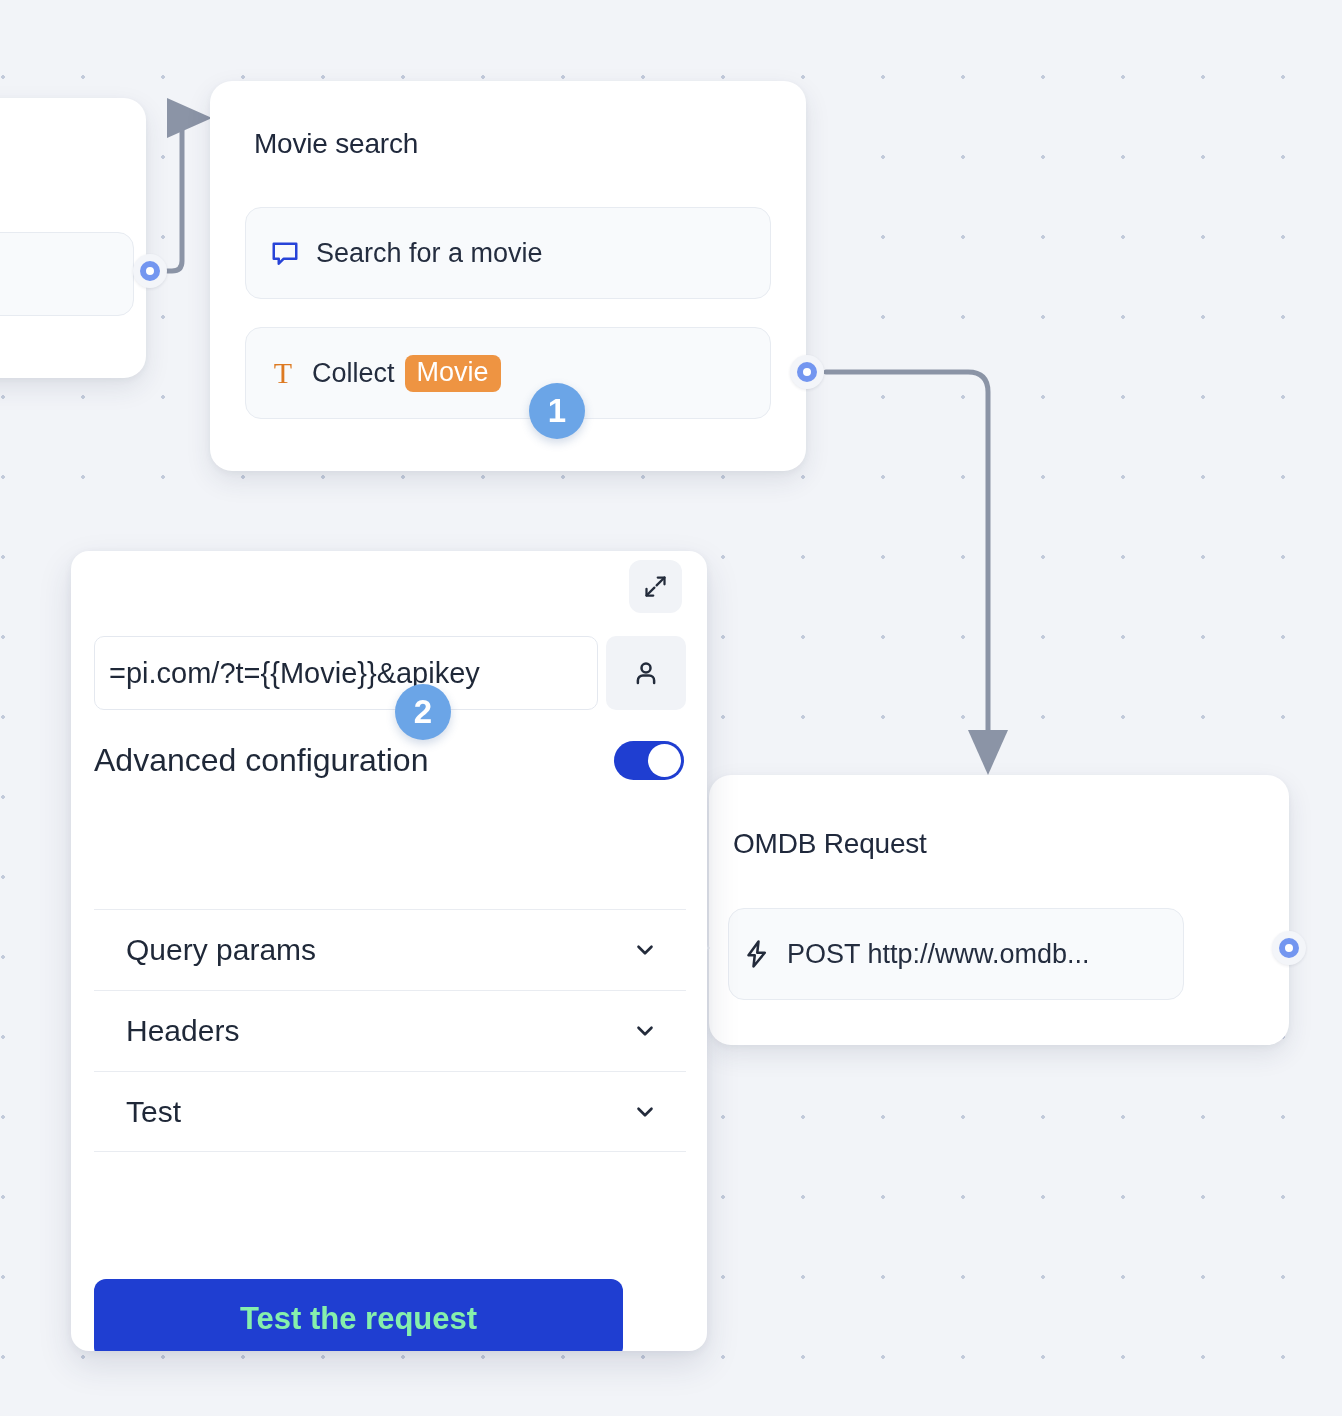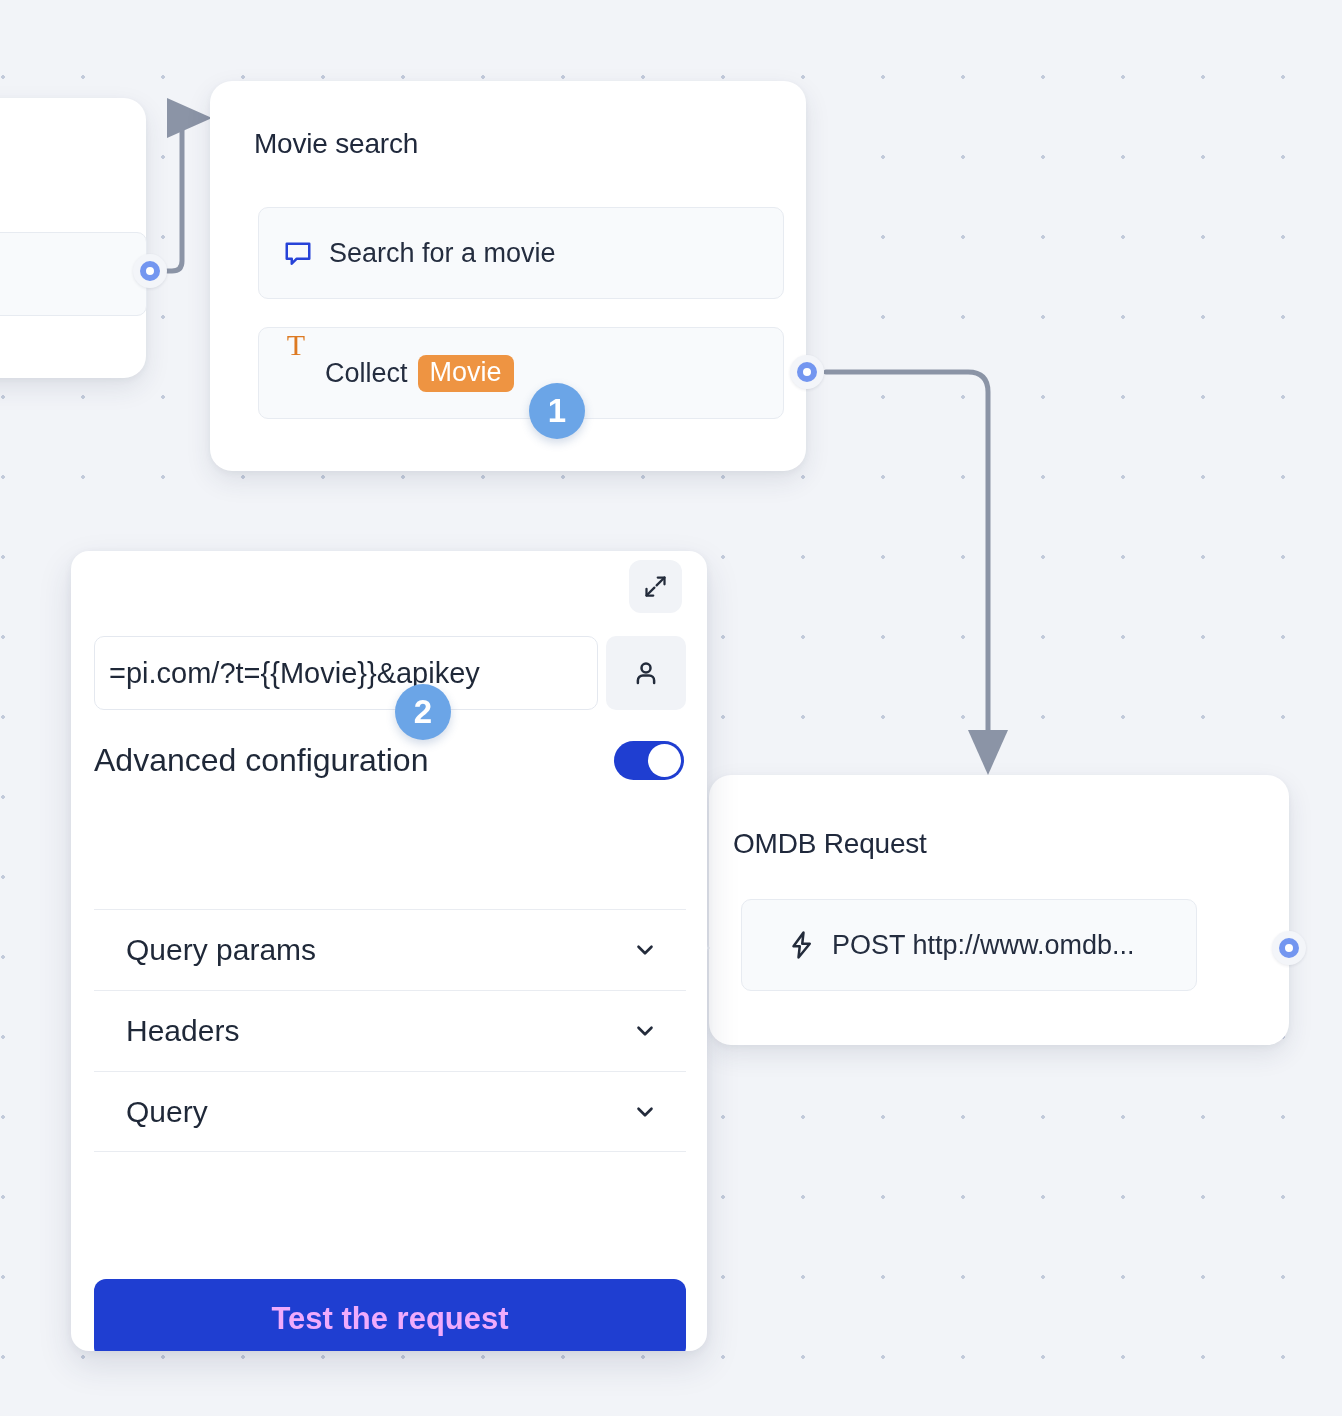--- a/index.html
+++ b/index.html
@@ -31,26 +31,26 @@
     box-shadow: 0 10px 26px rgba(38,50,82,0.10), 0 2px 6px rgba(38,50,82,0.05);
   }
   .node-title {
     font-size: 28px;
     font-weight: 400;
     color: #20293c;
     letter-spacing: -0.2px;
   }
   .node-row {
     display: flex;
+    align-items: center;
     gap: 16px;
     background: #f8fafc;
     border: 1px solid #e7ebf1;
-    border-radius: 10px;
+    border-radius: 16px;
     box-sizing: border-box;
-    margin-left: 13px;
   }
   .node-row-text {
     font-size: 27px;
     color: #242d3f;
     white-space: nowrap;
     display: flex;
     align-items: center;
     gap: 10px;
   }
 
@@ -110,24 +110,24 @@
   #omdb-node {
     left: 709px;
     top: 775px;
     width: 580px;
     height: 270px;
   }
   #omdb-node .node-title { position: absolute; left: 24px; top: 53px; }
   #omdb-row {
     position: absolute;
     left: 19px;
-    top: 124px;
+    top: 133px;
     width: 456px;
     height: 92px;
-    padding: 0 44px;
+    padding: 0 12px;
   }
   .bolt-icon { color: #232b3b; display:flex; align-items:center; }
 
   
   #omdb-inflow {
     position: absolute;
     left: -14px;
     top: 159px;
     width: 16px;
     height: 28px;
@@ -295,25 +295,25 @@
     padding: 0 6px 0 32px;
     box-sizing: border-box;
     cursor: pointer;
   }
   .acc-item:last-of-type { border-bottom: 1px solid #e9ecf1; }
   .acc-label { font-size: 30px; color: #1f2838; }
   #test-btn {
     position: absolute;
     left: 23px;
     top: 728px;
-    width: 592px;
+    width: 529px;
     height: 80px;
     border-radius: 12px;
     background: #1f3ed1;
-    color: #f0abfc;
+    color: #86efac;
     font-size: 31px;
     font-weight: 700;
     display: flex;
     align-items: center;
     justify-content: center;
     border: none;
     font-family: "Liberation Sans", sans-serif;
     cursor: pointer;
   }
 
@@ -443,21 +443,21 @@
       </div>
       <div class="acc-item">
         <span class="acc-label">Headers</span>
         <span style="display:flex;padding-right:22px;">
           <svg width="26" height="26" viewBox="0 0 24 24" fill="none" stroke="#232b3b" stroke-width="2.4" stroke-linecap="round" stroke-linejoin="round">
             <path d="M6 9l6 6 6-6"></path>
           </svg>
         </span>
       </div>
       <div class="acc-item">
-        <span class="acc-label">Query</span>
+        <span class="acc-label">Test</span>
         <span style="display:flex;padding-right:22px;">
           <svg width="26" height="26" viewBox="0 0 24 24" fill="none" stroke="#232b3b" stroke-width="2.4" stroke-linecap="round" stroke-linejoin="round">
             <path d="M6 9l6 6 6-6"></path>
           </svg>
         </span>
       </div>
     </div>
 
     <button id="test-btn">Test the request</button>
   </div>

